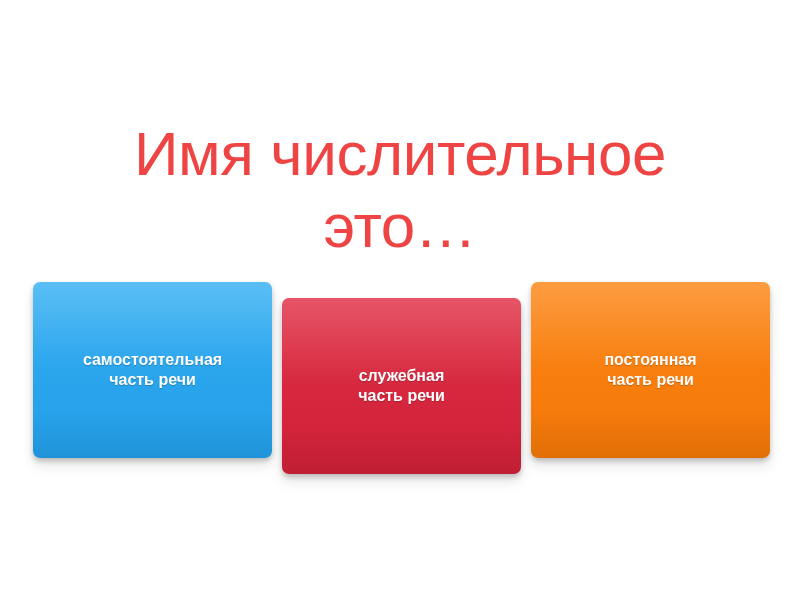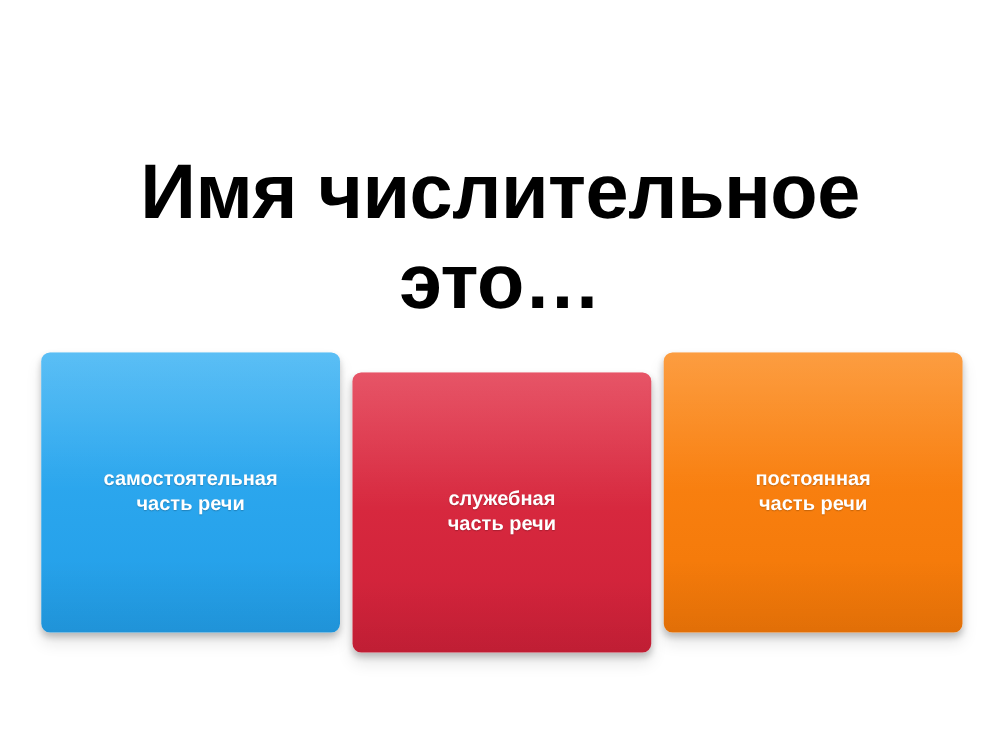--- a/index.html
+++ b/index.html
@@ -24,24 +24,24 @@
     background: #ffffff;
   }
 
   
   .prompt {
     position: absolute;
     left: 0;
     top: 118px;
     width: 800px;
     text-align: center;
-    color: #000000;
+    color: #ef4444;
     font-family: "Liberation Sans", sans-serif;
     font-size: 62px;
-    font-weight: 700;
+    font-weight: 400;
     line-height: 1.16;
     letter-spacing: -0.4px;
     white-space: pre-wrap;
   }
 
   
   .cards {
     position: absolute;
     left: 33px;
     top: 282px;
@@ -49,21 +49,21 @@
     height: 176px;
     display: flex;
     flex-direction: row;
     justify-content: space-between;
     align-items: stretch;
   }
 
   .card {
     position: relative;
     width: 239px;
-    height: 224px;
+    height: 176px;
     border-radius: 7px;
     box-sizing: border-box;
     display: flex;
     align-items: center;
     justify-content: center;
     padding: 8px 21px;
     box-shadow:
       0 3px 5px rgba(0, 0, 0, 0.20),
       0 8px 13px rgba(0, 0, 0, 0.10);
     overflow: hidden;

